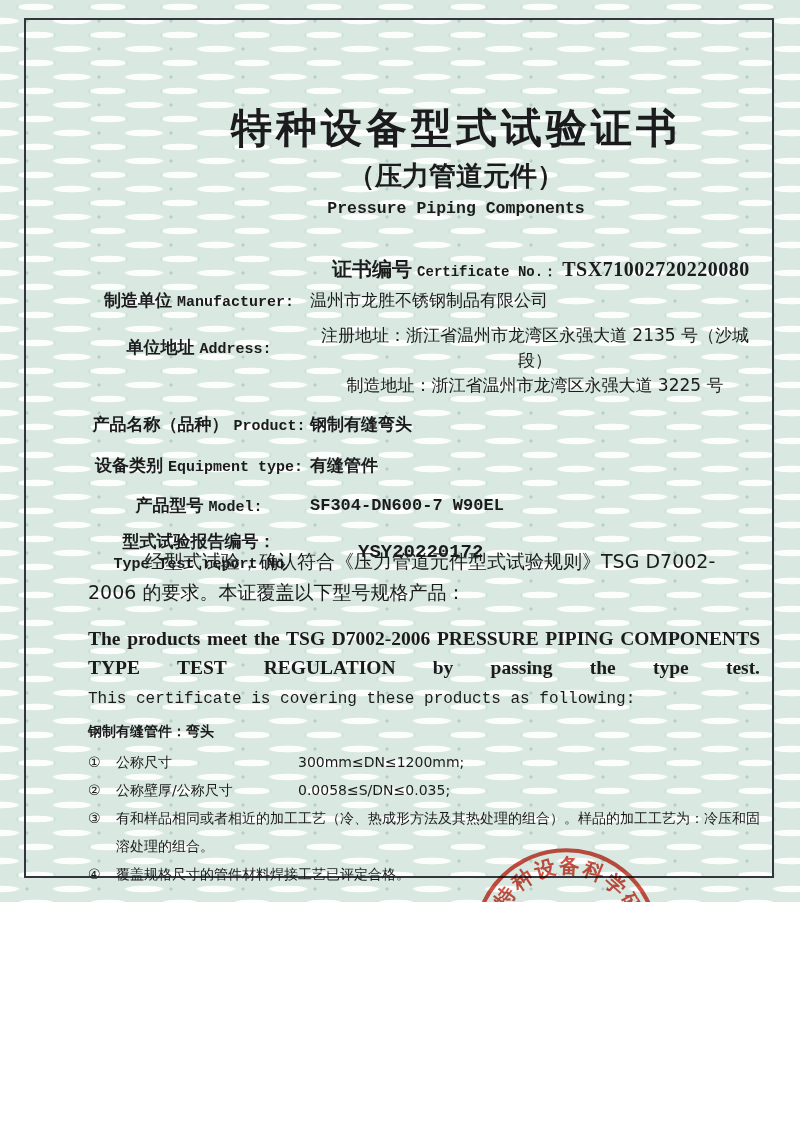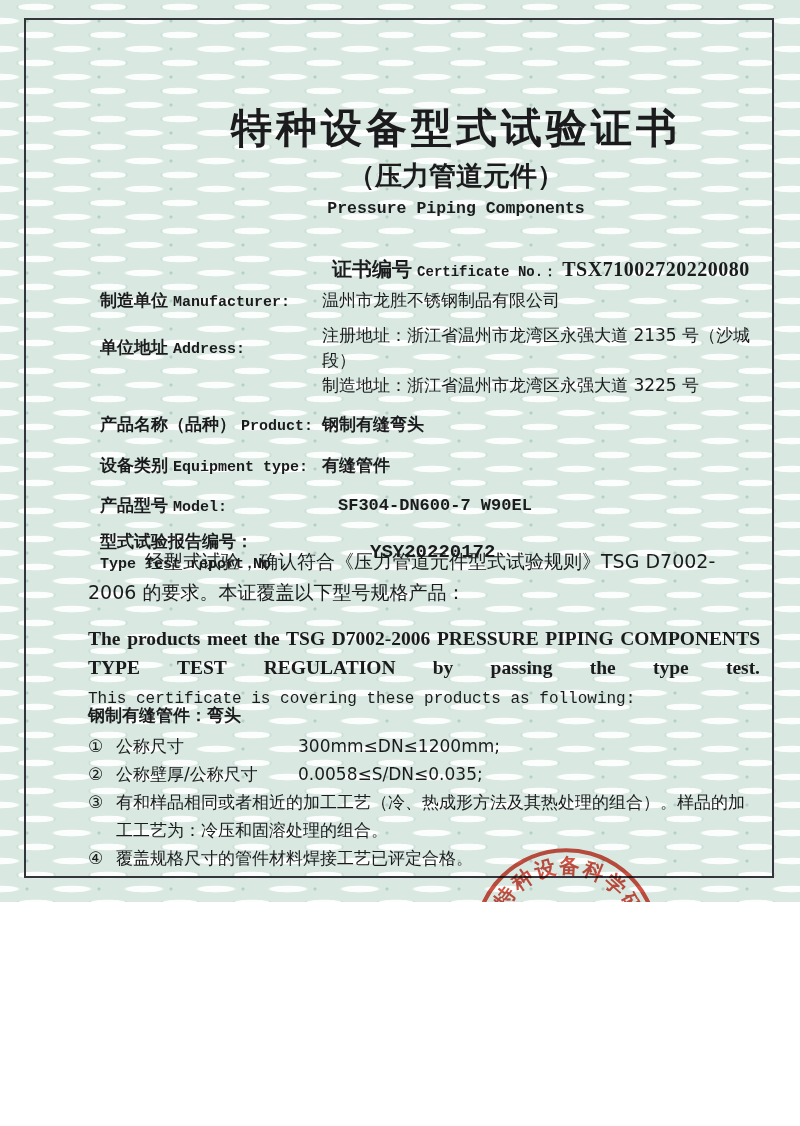--- a/index.html
+++ b/index.html
@@ -23,42 +23,42 @@
   .title-cn{font-size:41px;font-weight:bold;letter-spacing:4px;line-height:1.2;}
   .title-en{font-size:20px;margin-top:8px;letter-spacing:0px;line-height:1.2;}
   .subtitle-cn{font-size:27px;font-weight:bold;margin-top:7px;line-height:1.2;}
   .subtitle-en{font-size:16.5px;font-weight:bold;margin-top:6px;line-height:1.2;}
 
   .cert-line{position:absolute;top:256px;left:244px;white-space:nowrap;}
   .cert-label-cn{font-size:20px;font-weight:bold;}
   .cert-label-en{font-size:14px;font-weight:bold;}
   .cert-number{font-size:20px;font-weight:bold;letter-spacing:.5px;font-family:"Liberation Serif",serif;}
 
-  .fields{position:absolute;top:288px;left:12px;width:100%;}
+  .fields{position:absolute;top:288px;left:0;width:100%;text-align:center;}
   .frow{display:flex;align-items:flex-start;}
   .frow:nth-of-type(1){margin-bottom:8px;}
   .frow:nth-of-type(2){margin-bottom:14px;}
   .frow:nth-of-type(3){margin-bottom:14px;}
   .frow:nth-of-type(4){margin-bottom:13px;}
   .frow:nth-of-type(5){margin-bottom:10px;}
   .flabel{width:222px;flex:none;line-height:24px;}
   .flabel .cn{font-size:17px;font-weight:bold;}
   .flabel .en{font-size:15px;font-weight:bold;font-family:"Liberation Mono",monospace;}
   .fvalue{font-size:17px;line-height:25px;}
-  .fvalue.vmono{font-family:"Liberation Mono",monospace;font-weight:bold;font-size:17px;margin-left:16px;}
+  .fvalue.vmono{font-family:"Liberation Mono",monospace;font-weight:bold;font-size:17px;}
   .stacked .cn,.stacked .en{display:block;line-height:23px;}
   .stacked .fvalue{margin-top:10px;padding-left:48px;font-family:"Liberation Mono",monospace;font-weight:bold;font-size:19px;}
 
   .declaration{position:absolute;top:546px;left:0;width:100%;}
   .decl-cn{font-size:19px;line-height:31px;text-indent:3em;font-weight:500;}
   .decl-en-bold{font-family:"Liberation Serif",serif;font-weight:bold;font-size:19.5px;line-height:29px;
     text-align:justify;text-align-last:justify;margin-top:16px;}
   .decl-en-mono{font-family:"Liberation Mono",monospace;font-size:16px;line-height:24px;margin-top:5px;}
 
-  .products{position:absolute;top:702px;left:0;width:100%;font-size:17px;}
+  .products{position:absolute;top:718px;left:0;width:100%;font-size:14px;}
   .p-heading{font-weight:bold;line-height:27px;margin-bottom:3px;}
   .p-item{display:flex;line-height:28px;}
   .p-marker{width:28px;flex:none;}
   .p-name2{width:182px;flex:none;}
   .p-text{flex:1;}
 
   .footer{position:absolute;top:916px;left:0;width:100%;padding-left:96px;box-sizing:border-box;text-align:center;}
   .f-org-cn{font-size:22px;font-weight:bold;letter-spacing:1px;line-height:28px;}
   .f-org-en{font-family:"Liberation Serif",serif;font-size:17px;word-spacing:5px;line-height:24px;margin-top:2px;}
   .f-date{font-size:27px;letter-spacing:3px;line-height:26px;margin-top:3px;}

